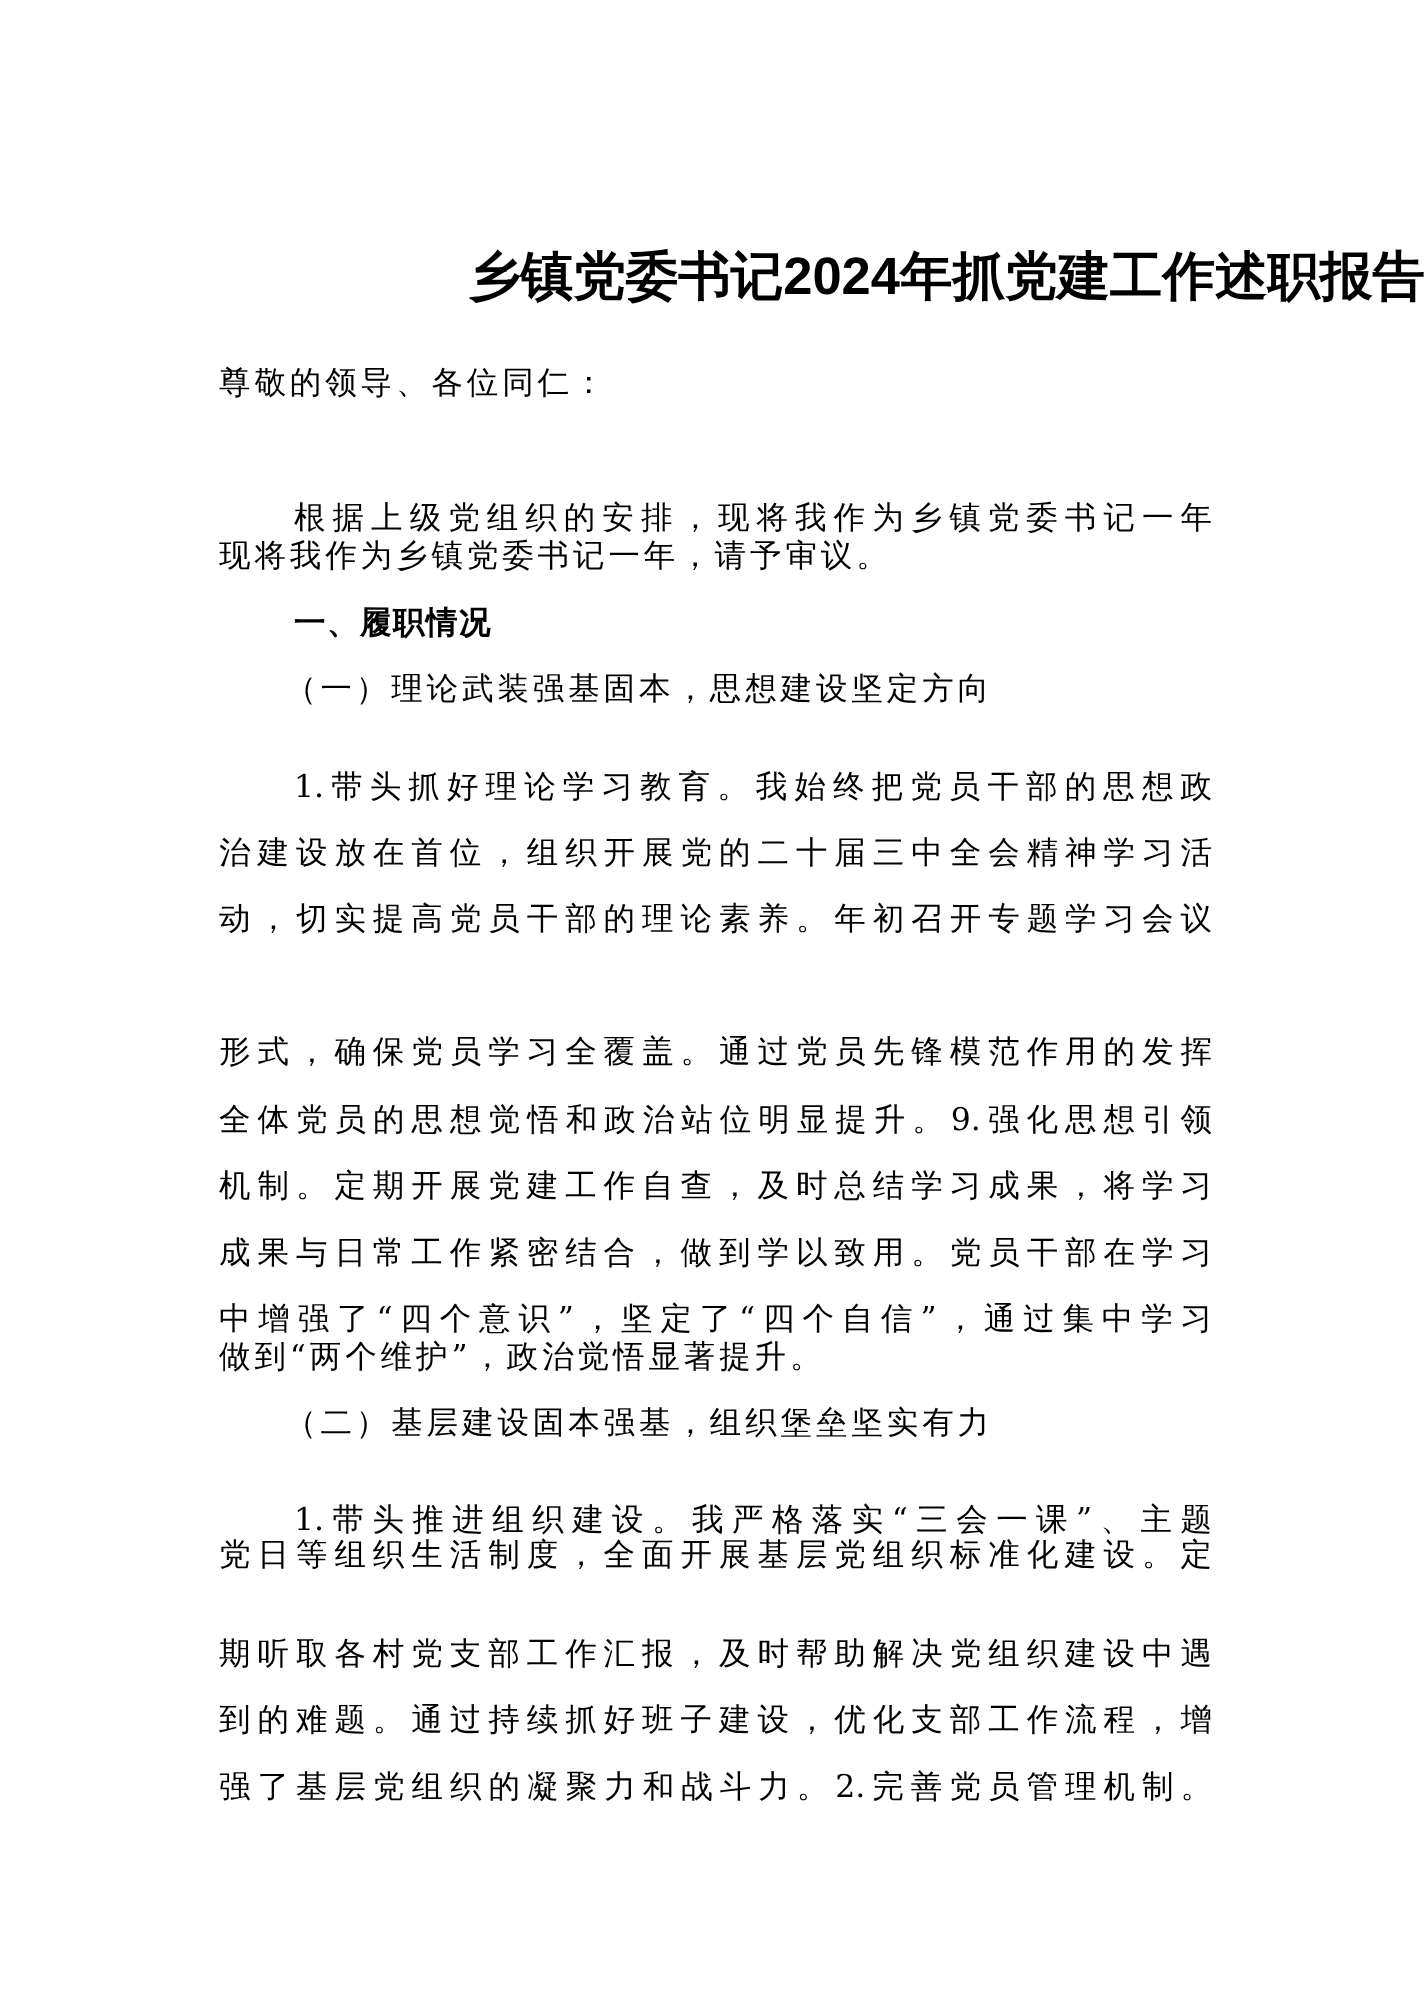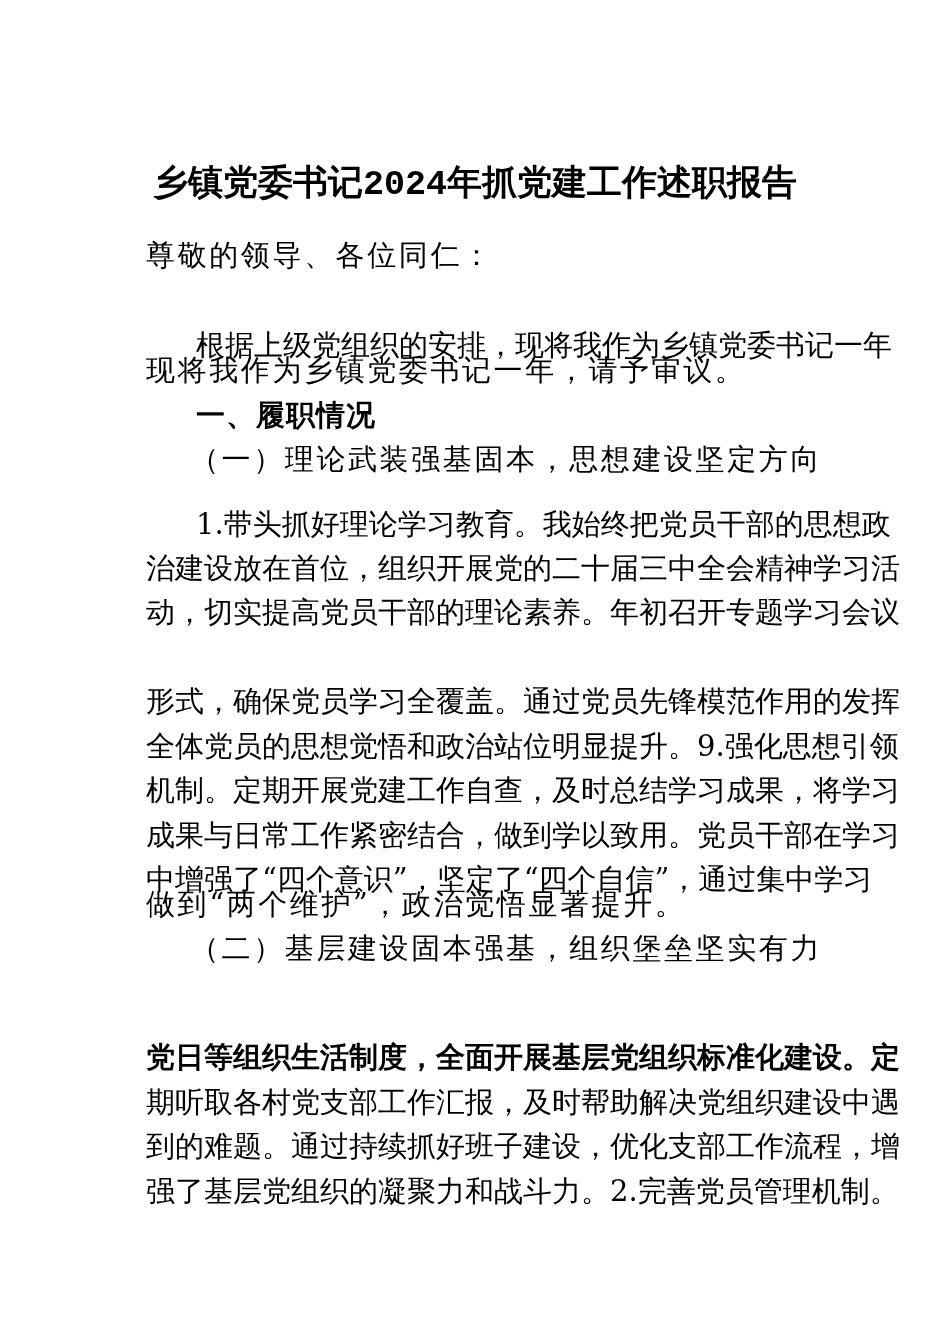--- a/index.html
+++ b/index.html
@@ -1,22 +1,22 @@
 <!DOCTYPE html>
 <html><head>
 <meta charset="utf-8">
 <style>
   html, body { margin: 0; padding: 0; background: #ffffff; }
   body { width: 950px; height: 1344px; position: relative; overflow: hidden;
          font-family: "DejaVu Serif", "Liberation Serif", serif; color: #000; }
   .page { position: absolute; left: 0; top: 0; width: 950px; height: 1344px; }
-  .title { position: absolute; top: 160px; left: 0; width: 950px; text-align: center;
+  .title { position: absolute; top: 160px; left: 0; width: 950px; text-align: right;
            font-size: 35px; font-weight: bold; letter-spacing: 0px; line-height: 50px;
-           font-family: Liberation Mono, monospace; }
-  .line { position: absolute; left: 146px; width: 662px; font-size: 29px; line-height: 30px;
+           font-family: Liberation Sans, sans-serif; }
+  .line { position: absolute; left: 146px; width: 662px; font-size: 21px; line-height: 30px;
           white-space: nowrap; letter-spacing: 2.6px; }
   .justify { text-align: justify; text-align-last: justify; letter-spacing: 0; margin-top: 20px; }
   .indent { left: 196px; width: 612px; }
   .h1 { font-family: "DejaVu Sans", "Liberation Sans", sans-serif; font-weight: bold; letter-spacing: 1px; }
   .h2 { left: 196px; }
 </style>
 </head>
 <body>
 
 <div class="page">
@@ -36,17 +36,18 @@
   <div class="line justify" style="top:577px;">动，切实提高党员干部的理论素养。年初召开专题学习会议</div>
   <div class="line justify" style="top:666px;">形式，确保党员学习全覆盖。通过党员先锋模范作用的发挥</div>
   <div class="line justify" style="top:711px;">全体党员的思想觉悟和政治站位明显提升。9.强化思想引领</div>
   <div class="line justify" style="top:755px;">机制。定期开展党建工作自查，及时总结学习成果，将学习</div>
   <div class="line justify" style="top:800px;">成果与日常工作紧密结合，做到学以致用。党员干部在学习</div>
   <div class="line justify" style="top:844px;">中增强了“四个意识”，坚定了“四个自信”，通过集中学习</div>
   <div class="line" style="top:889px;">做到“两个维护”，政治觉悟显著提升。</div>
 
   <div class="line h2" style="top:933px; left:190px;">（二）基层建设固本强基，组织堡垒坚实有力</div>
 
-  <div class="line justify" style="top:1022px;font-weight:bold;">党日等组织生活制度，全面开展基层党组织标准化建设。定</div>
+  <div class="line indent justify" style="top:978px;">1.带头推进组织建设。我严格落实“三会一课”、主题</div>
+  <div class="line justify" style="top:1001px;">党日等组织生活制度，全面开展基层党组织标准化建设。定</div>
   <div class="line justify" style="top:1067px;">期听取各村党支部工作汇报，及时帮助解决党组织建设中遇</div>
   <div class="line justify" style="top:1111px;">到的难题。通过持续抓好班子建设，优化支部工作流程，增</div>
   <div class="line justify" style="top:1156px;">强了基层党组织的凝聚力和战斗力。2.完善党员管理机制。</div>
 </div>
 
 </body></html>

